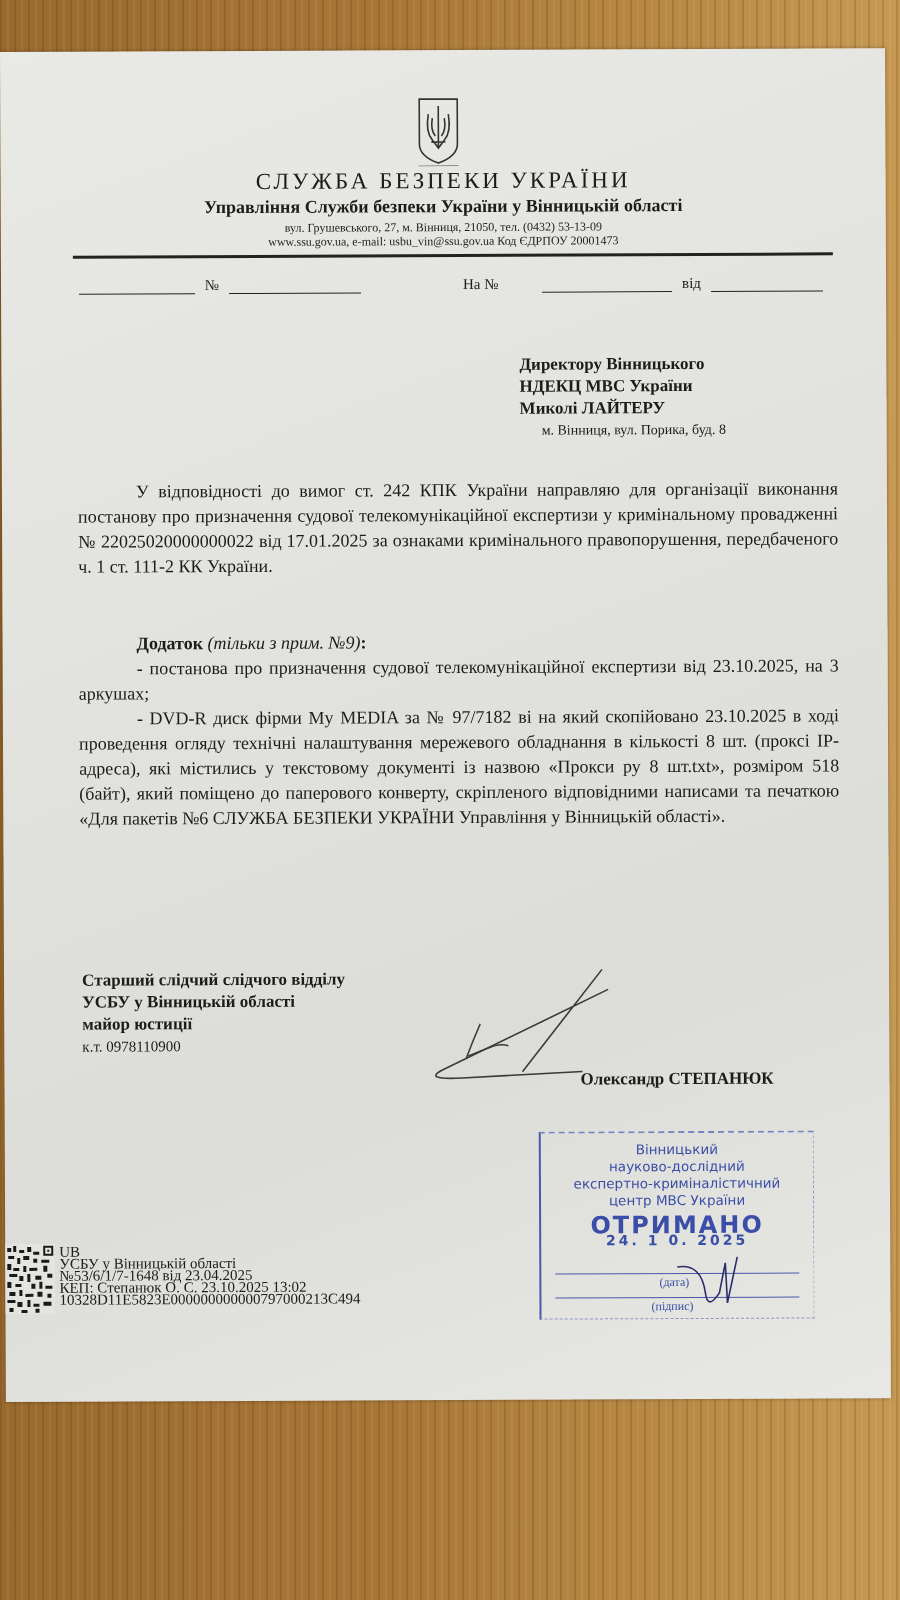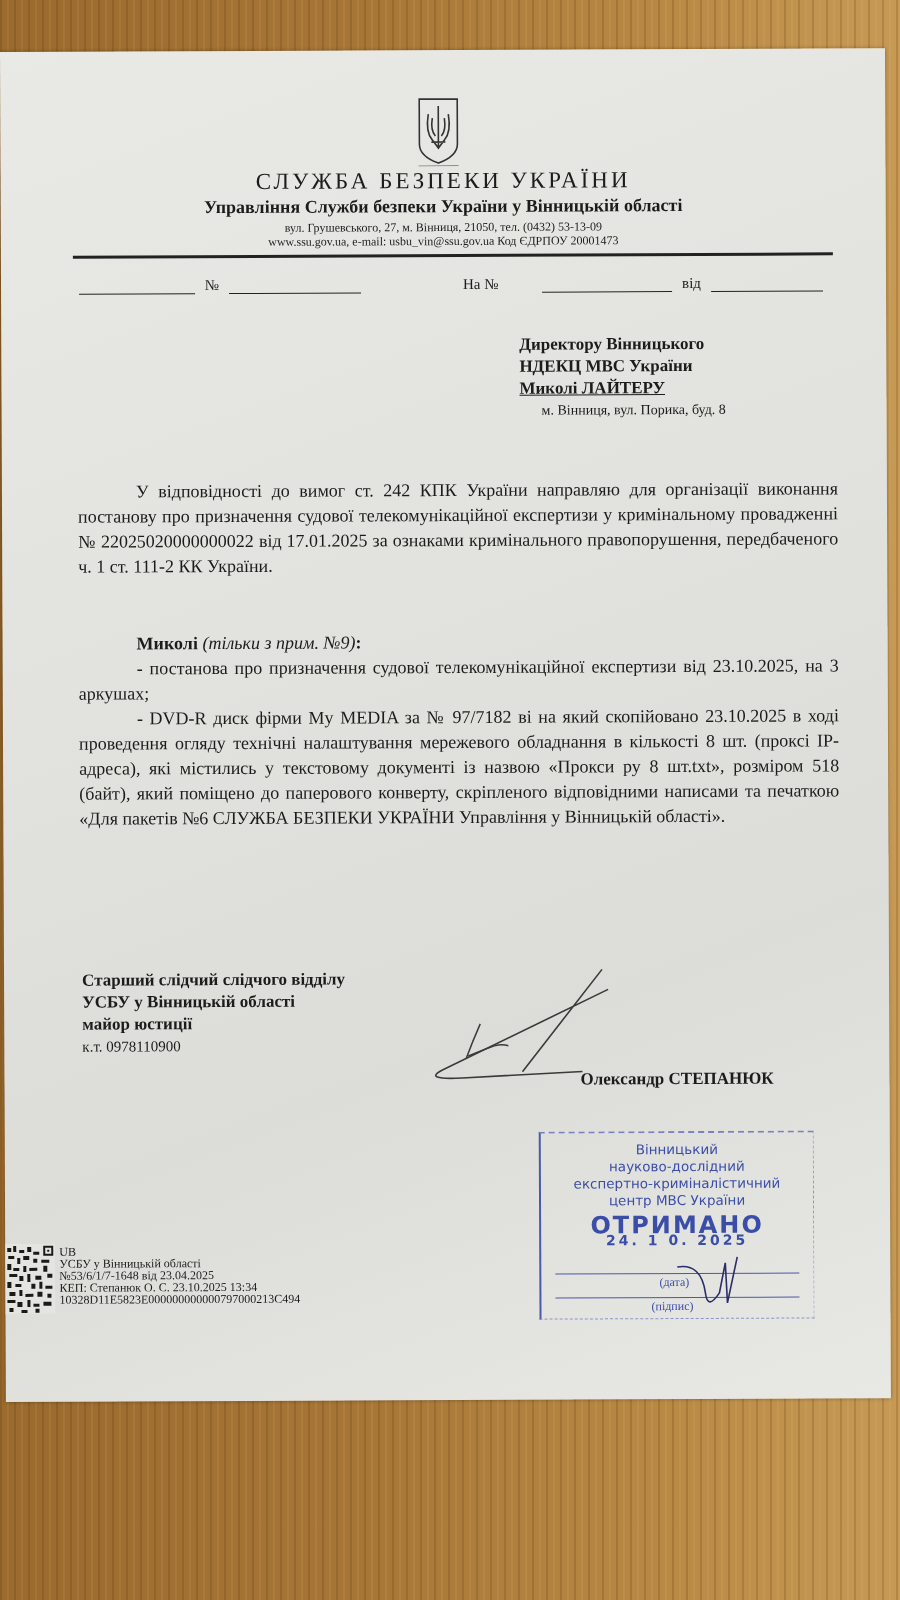--- a/index.html
+++ b/index.html
@@ -22,22 +22,22 @@
   }
   .abs { position: absolute; }
   .crest { left: 416px; top: 46px; width: 44px; height: 70px; }
   .h-title { left: 0; width: 885px; top: 118px; text-align: center; font-size: 23px; letter-spacing: 3px; }
   .h-sub { left: 0; width: 885px; top: 146px; text-align: center; font-size: 18px; font-weight: bold; }
   .h-addr { left: 0; width: 885px; top: 170px; text-align: center; font-size: 12px; }
   .h-web { left: 0; width: 885px; top: 184px; text-align: center; font-size: 12px; }
   .rule { left: 72px; top: 204px; width: 760px; height: 3px; background: #222; }
   .regline { top: 226px; font-size: 15px; }
   .blank { display: inline-block; border-bottom: 1px solid #222; height: 14px; vertical-align: bottom; }
-  .recipient { left: 518px; top: 284px; font-size: 17px; font-weight: bold; line-height: 22px; }
-  .recipient .u { text-decoration: underline; }
+  .recipient { left: 518px; top: 304px; font-size: 17px; font-weight: bold; line-height: 22px; }
+  .recipient .u { }
   .recipient .addr { font-weight: normal; font-size: 14px; margin-left: 22px; }
   .body { left: 76px; width: 760px; font-size: 18px; line-height: 25px; text-align: justify; }
   .p1 { top: 428px; text-indent: 58px; }
   .attach { top: 580px; }
   .attach .t { text-indent: 58px; }
   .attach .i { text-indent: 58px; }
   .sig-block { left: 78px; top: 918px; font-size: 17px; font-weight: bold; line-height: 22px; }
   .sig-block .phone { font-weight: normal; font-size: 15px; }
   .sig-name { left: 576px; top: 1020px; font-size: 17px; font-weight: bold; }
   .signature { left: 398px; top: 912px; width: 230px; height: 120px; }
@@ -45,21 +45,21 @@
     left: 534px; top: 1082px; width: 272px; height: 185px;
     border-left: 2px solid #4a5aa8; border-top: 2px dashed #7683c0; border-right: 1px dashed #8a95c8; border-bottom: 1px dashed #8a95c8;
     color: #3a4ea8; font-family: "DejaVu Sans", sans-serif; text-align: center;
   }
   .stamp .l { font-size: 13.5px; line-height: 17px; }
   .stamp .rec { font-size: 24px; font-weight: bold; letter-spacing: 2px; margin-top: 4px; line-height: 24px; }
   .stamp .date { font-size: 14px; font-weight: bold; letter-spacing: 3px; line-height: 14px; margin-top: -4px; }
   .stamp .line { position: absolute; left: 14px; right: 14px; height: 1px; background: #4a5aa8; }
   .stamp .cap { position: absolute; font-size: 12px; font-family: "Liberation Serif", serif; }
   .qr { left: 0; top: 1192px; width: 50px; height: 70px; }
-  .kep { left: 54px; top: 1194px; font-size: 12px; line-height: 12px; }
+  .kep { left: 54px; top: 1194px; font-size: 15px; line-height: 12px; }
 </style>
 </head>
 <body>
 
 <div class="wood-grain"></div>
 
 <div class="paper">
 
   <svg class="abs crest" viewBox="0 0 44 70">
     <path d="M3 3 H41 V48 Q41 60 22 67 Q3 60 3 48 Z" fill="none" stroke="#333" stroke-width="1.6"></path>
@@ -89,21 +89,21 @@
     <div>Директору Вінницького</div>
     <div>НДЕКЦ МВС України</div>
     <div class="u">Миколі ЛАЙТЕРУ</div>
     <div class="addr">м. Вінниця, вул. Порика, буд. 8</div>
   </div>
 
   <div class="abs body p1">У відповідності до вимог ст. 242 КПК України направляю для організації виконання постанову про призначення судової телекомунікаційної експертизи у кримінальному провадженні № 22025020000000022 від 17.01.2025 за ознаками кримінального правопорушення, передбаченого ч. 1 ст. 111-2 КК України.</div>
 
   <div class="abs body attach">
     <div class="t">
-      <b>Миколі</b>
+      <b>Додаток</b>
       <i>(тільки з прим. №9)</i><b>:</b>
     </div>
     <div class="i">- постанова про призначення судової телекомунікаційної експертизи від 23.10.2025, на 3 аркушах;</div>
     <div class="i">- DVD-R диск фірми My MEDIA за № 97/7182 ві на який скопійовано 23.10.2025 в ході проведення огляду технічні налаштування мережевого обладнання в кількості 8 шт. (проксі IP-адреса), які містились у текстовому документі із назвою «Прокси ру 8 шт.txt», розміром 518 (байт), який поміщено до паперового конверту, скріпленого відповідними написами та печаткою «Для пакетів №6 СЛУЖБА БЕЗПЕКИ УКРАЇНИ Управління у Вінницькій області».</div>
   </div>
 
   <div class="abs sig-block">
     <div>Старший слідчий слідчого відділу</div>
     <div>УСБУ у Вінницькій області</div>
     <div>майор юстиції</div>
@@ -178,16 +178,16 @@
       <rect x="4" y="64" width="4" height="4"></rect>
         <rect x="16" y="66" width="6" height="3"></rect>
         <rect x="30" y="65" width="4" height="4"></rect>
     </g>
   </svg>
 
   <div class="abs kep">
     <div>UB</div>
     <div>УСБУ у Вінницькій області</div>
     <div>№53/6/1/7-1648 від 23.04.2025</div>
-    <div>КЕП: Степанюк О. С. 23.10.2025 13:34</div>
+    <div>КЕП: Степанюк О. С. 23.10.2025 13:02</div>
     <div>10328D11E5823E000000000000797000213C494</div>
   </div>
 </div>
 
 </body></html>

